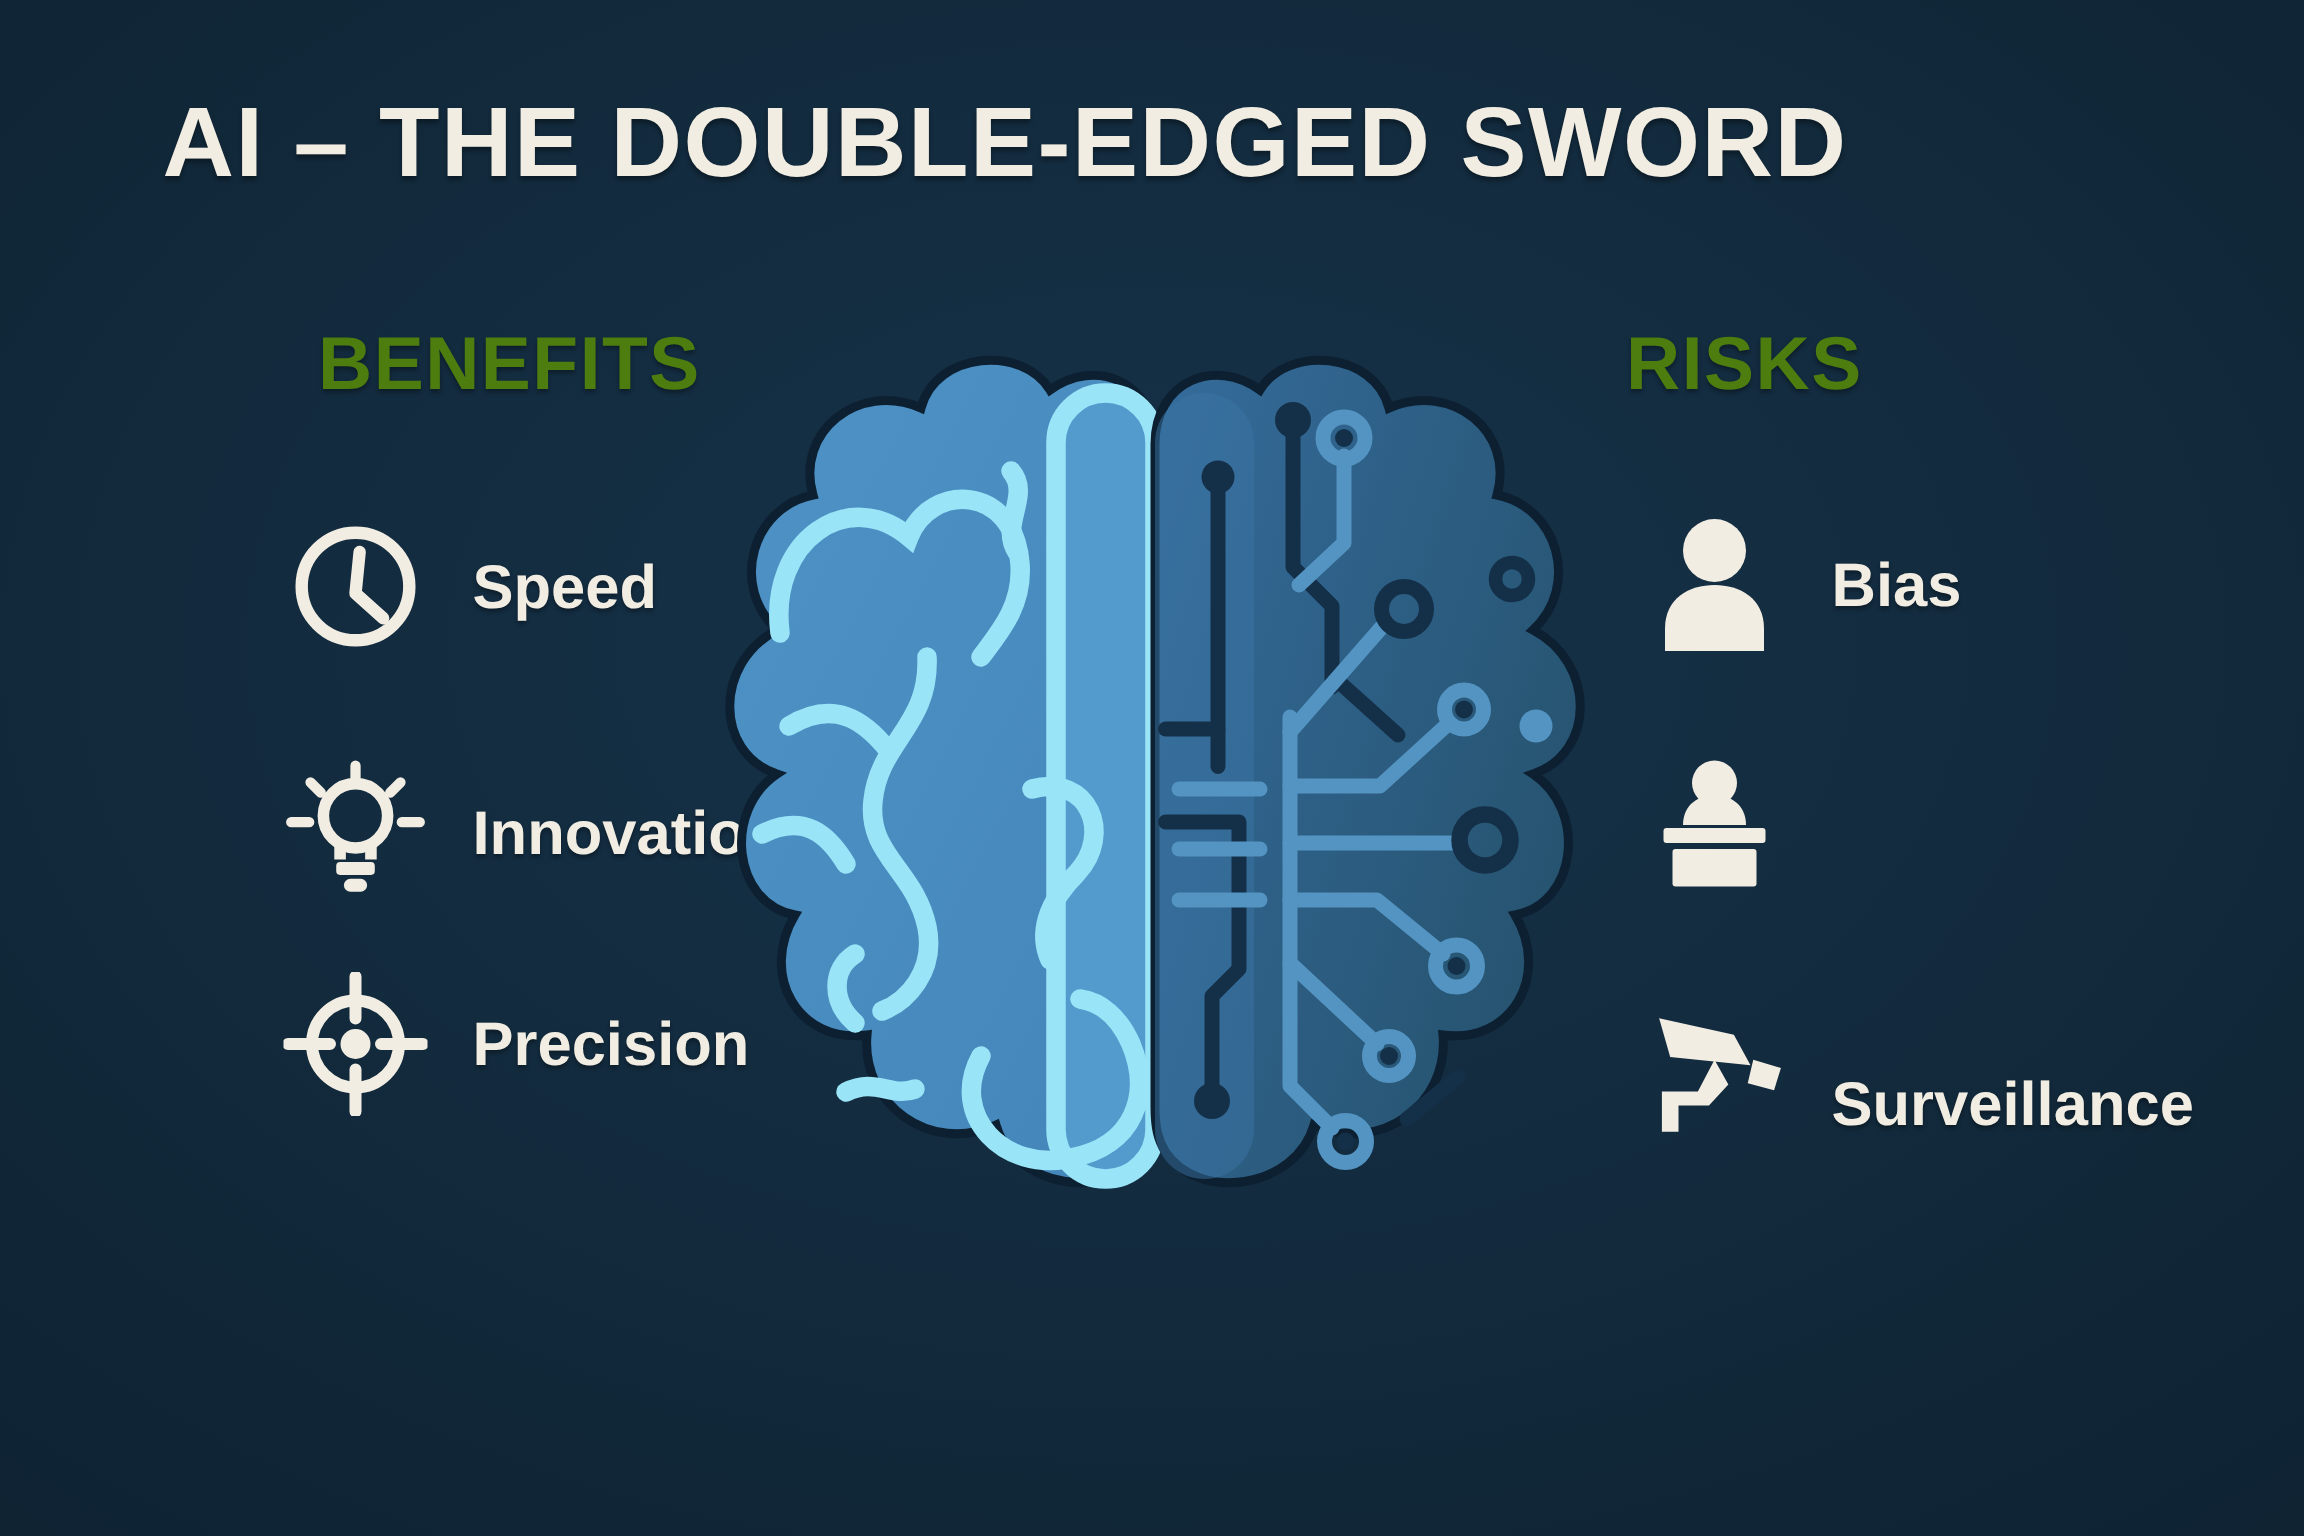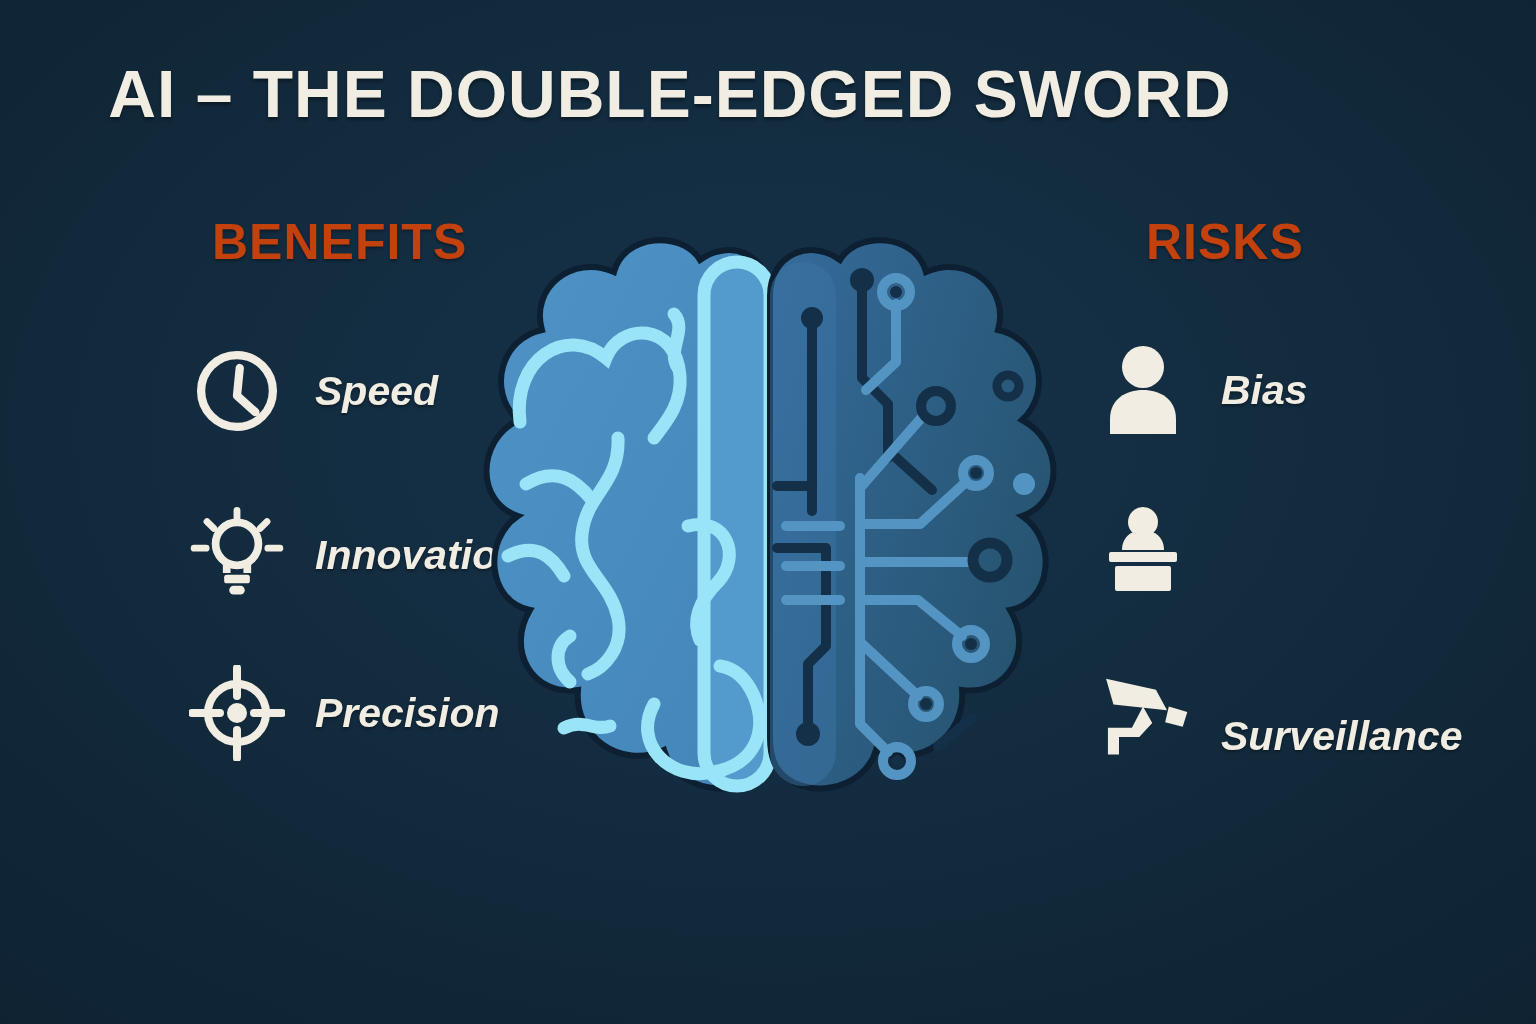--- a/index.html
+++ b/index.html
@@ -10,44 +10,43 @@
     background:radial-gradient(ellipse 1200px 800px at 50% 42%, #16324a 0%, #122a3c 55%, #0e2232 100%);
   }
   .title {
     position:absolute; left:0; top:56px; width:1340px;
     text-align:center; color:#f2ede2;
     font-size:66px; font-weight:800; letter-spacing:1px;
     text-shadow:0 3px 3px rgba(0,0,0,.35);
     white-space:nowrap;
   }
   .col-heading {
-    position:absolute; color:#c2410c;
+    position:absolute; color:#4d7c0f;
     font-size:50px; font-weight:800; letter-spacing:1px;
     text-shadow:0 2px 3px rgba(0,0,0,.35);
   }
   #benefits-heading { left:212px; top:213px; }
-  #risks-heading   { left:1146px; top:213px; }
+  #risks-heading   { left:1084px; top:213px; }
 
   .item-row {
     position:absolute; display:flex; align-items:center; height:96px;
   }
   .item-row .icon-box {
     width:96px; height:96px; flex:0 0 96px;
     display:flex; align-items:center; justify-content:center;
   }
   .item-row .item-label {
     color:#f2ede2; font-size:41px; font-weight:700;
     margin-left:30px; white-space:nowrap;
     text-shadow:0 2px 3px rgba(0,0,0,.35);
-    font-style:italic;
   }
   
   #row-speed      { left:189px; top:343px; }
   #row-innovation { left:189px; top:507px; }
-  #row-precision  { left:189px; top:665px; }
+  #row-precision  { left:189px; top:648px; }
   
   #row-bias         { left:1095px; top:342px; }
   #row-unemployment { left:1095px; top:505px; }
   #row-surveillance { left:1095px; top:664px;align-items:flex-end; }
 
   .icon-svg { display:block; }
 
   #brain {
     position:absolute; left:468px; top:226px; width:604px; height:592px;
   }

